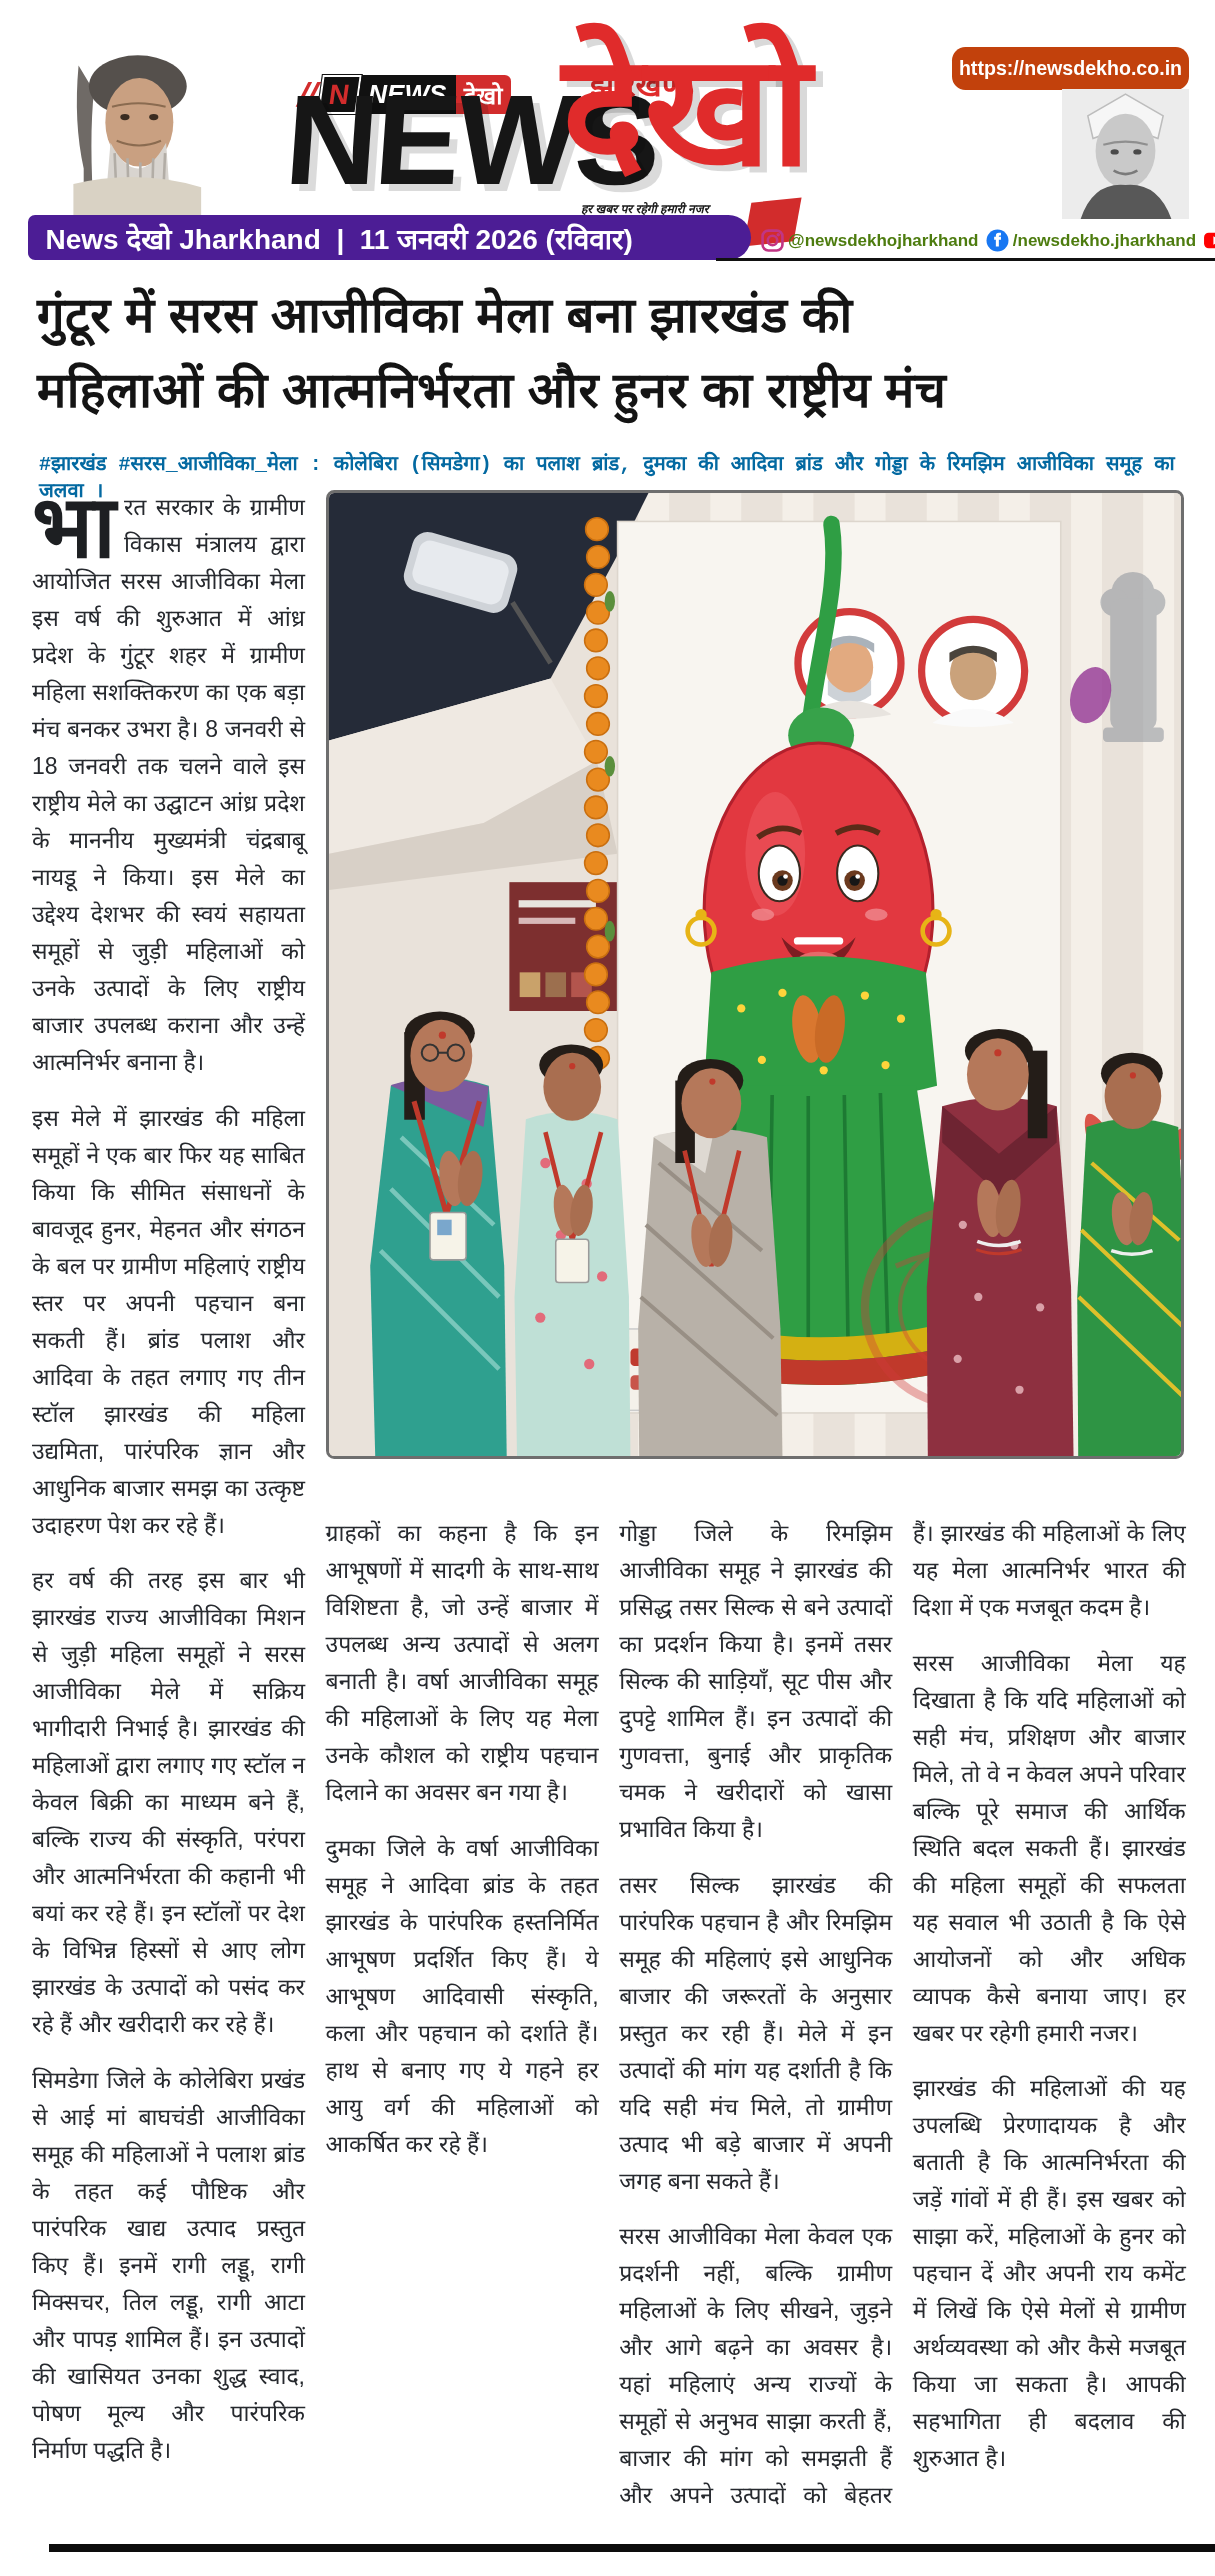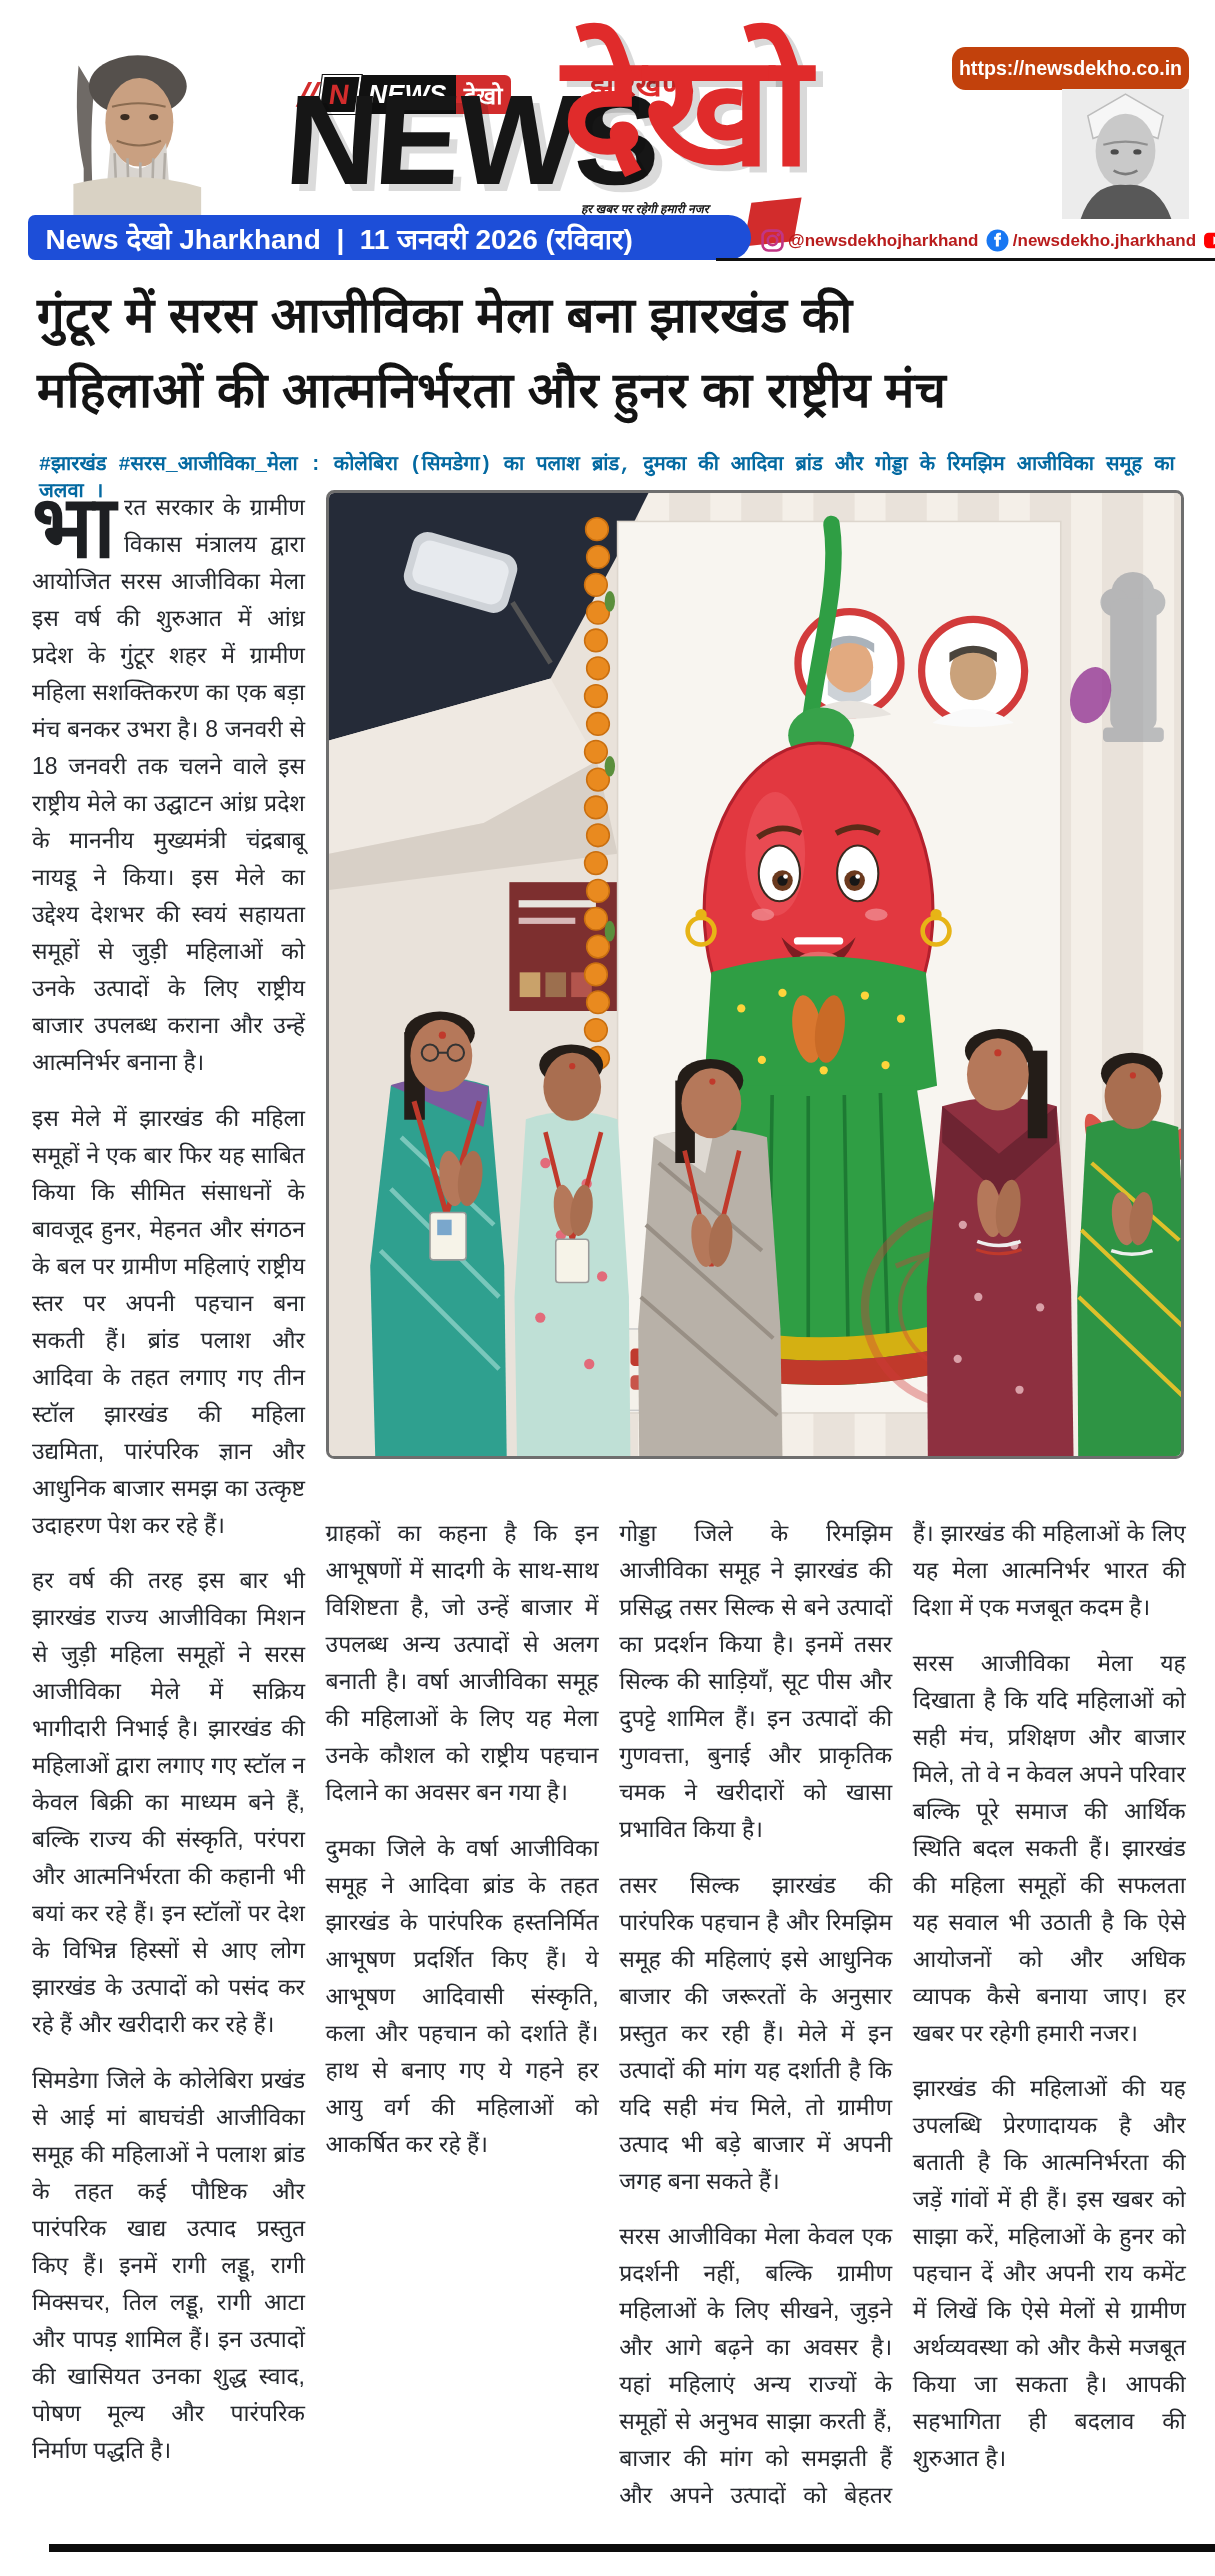--- a/index.html
+++ b/index.html
@@ -17,26 +17,26 @@
                         padding:3.1px 9.3px;height:33px;display:flex;align-items:center;}
   .logo-small .dekhobox{background:#d22c2c;color:#fff;font-weight:900;font-size:24px;padding:3.1px 8.2px;height:33px;
                         display:flex;align-items:center;border-radius:0 6.2px 6.2px 0;}
   .mast-news{left:286px;top:81px;font-size:128px;line-height:118px;font-weight:900;letter-spacing:-3.1px;
              color:#161616;transform:skewX(-4deg);text-shadow:8.2px 7.2px 0 rgba(0,0,0,0.14);}
   .mast-dekho{left:562px;top:33px;font-size:155px;line-height:155px;font-weight:900;color:#e02b2b;
               text-shadow:7.2px 6.2px 0 rgba(0,0,0,0.15);}
   .mast-state{left:590px;top:62px;font-size:32px;font-weight:900;color:#e02b2b;}
   .mast-tagline{left:581px;top:200px;font-size:12px;font-weight:800;font-style:italic;color:#1c1c1c;}
   .red-ribbon{left:748px;top:200px;width:49px;height:44px;background:#d22c2c;transform:skewX(-16deg) rotate(-6deg);}
-  .date-bar{left:28px;top:215px;width:723px;height:45px;background:#1d4ed8;border-radius:7.2px 23px 23px 7.2px;
+  .date-bar{left:28px;top:215px;width:723px;height:45px;background:#4c1d95;border-radius:7.2px 23px 23px 7.2px;
             display:flex;align-items:center;padding-left:17.5px;box-sizing:border-box;}
   .date-bar .t{color:#fff;font-size:28px;font-weight:700;}
   .social-row{left:761px;top:229px;display:flex;align-items:center;gap:7.2px;}
   .social-item{display:flex;align-items:center;gap:4.1px;}
-  .social-item span{font-size:17px;font-weight:800;color:#b91c1c;}
+  .social-item span{font-size:17px;font-weight:800;color:#4d7c0f;}
   .header-rule{left:716px;top:258px;width:500px;height:3.1px;background:#111;}
   
   .headline{left:37px;top:278px;width:1146px;font-size:49px;line-height:75px;font-weight:900;color:#141414;
             letter-spacing:0.5px;}
   .standfirst{left:39px;top:449px;width:1149px;font-size:20px;font-weight:700;color:#0369a1;font-family:Liberation Mono, monospace;}
   
   .content{left:0;top:489px;width:1216px;height:2027px;padding-left:32px;box-sizing:border-box;
            display:flex;gap:20.6px;overflow:hidden;}
   .col{width:273px;flex:none;font-size:23px;line-height:37px;text-align:justify;color:#26292e;}
   .col p{margin:0 0 18.5px 0;}

